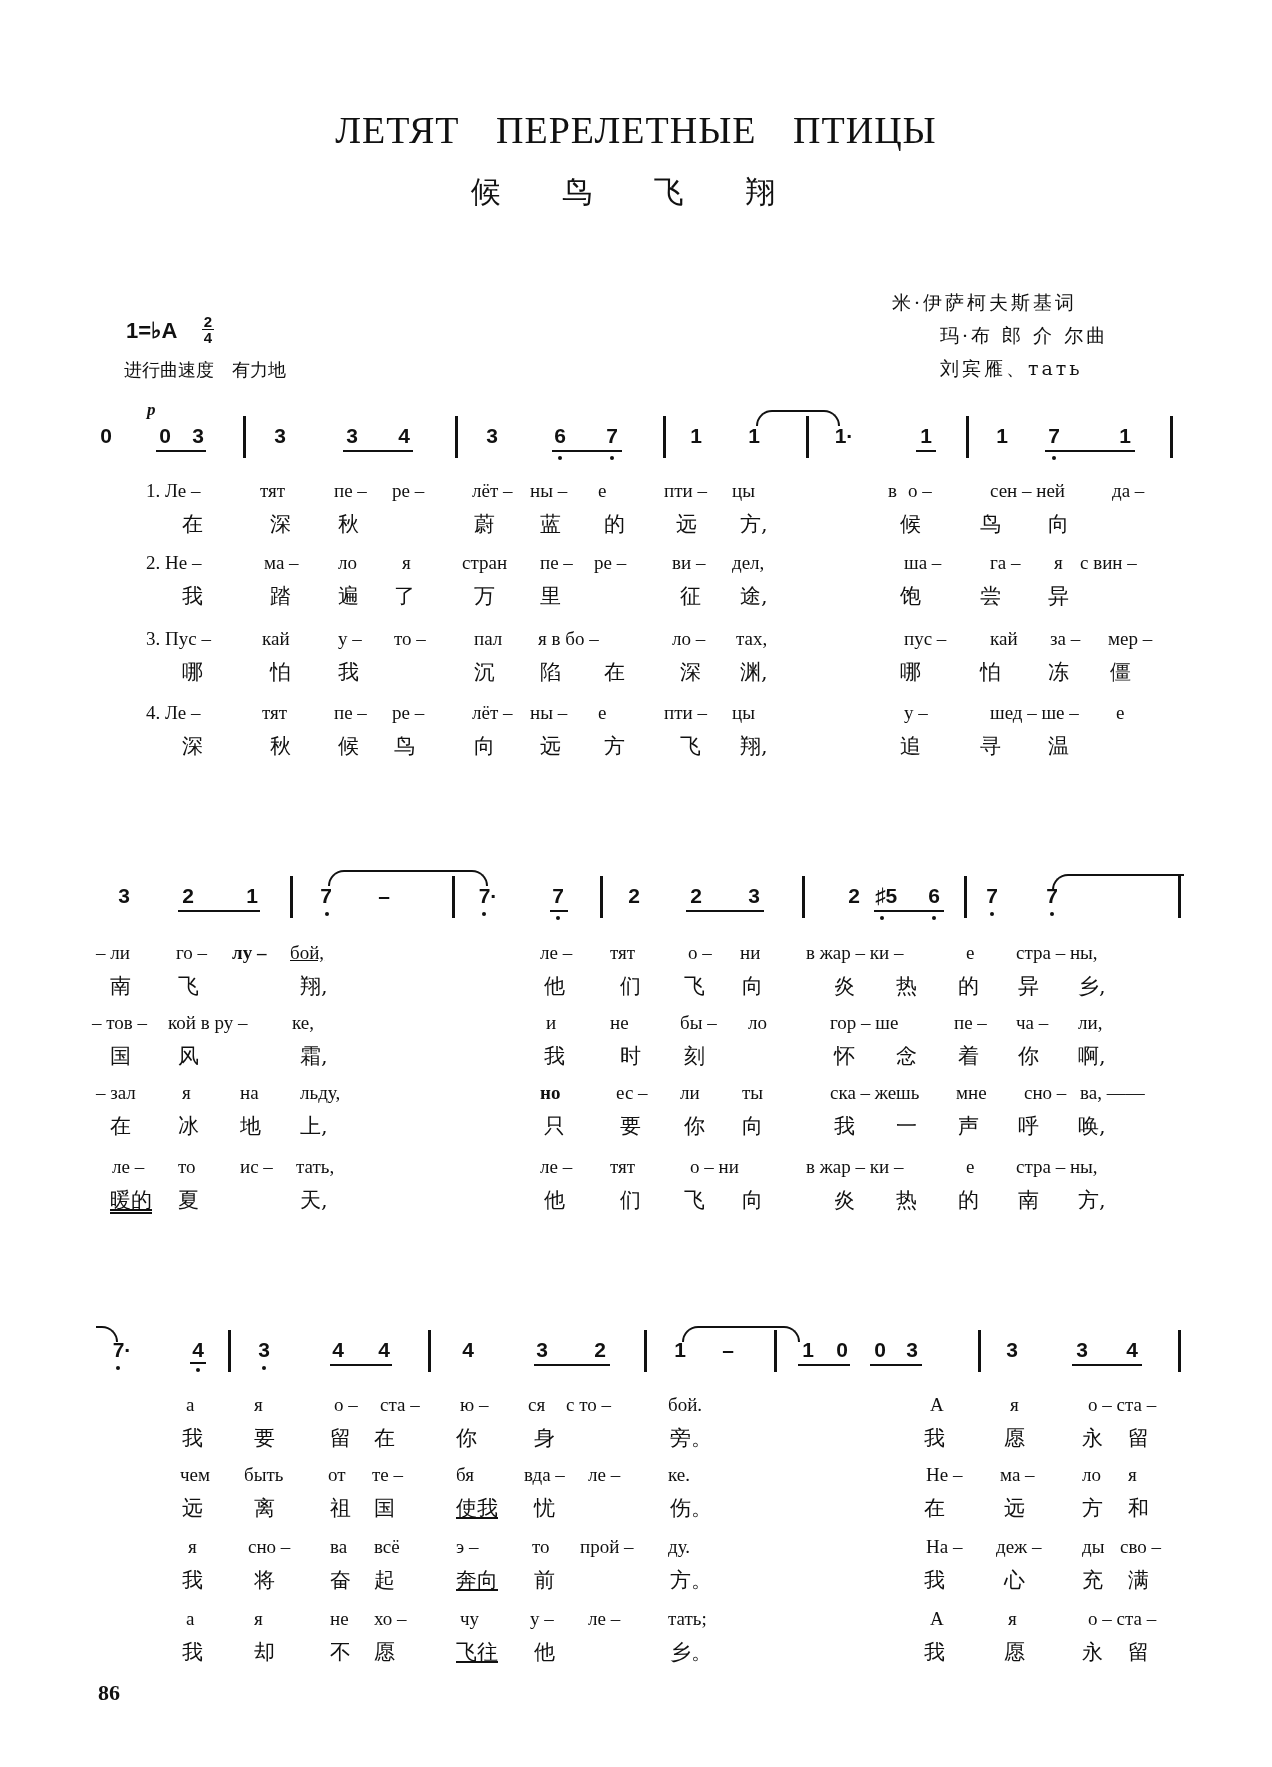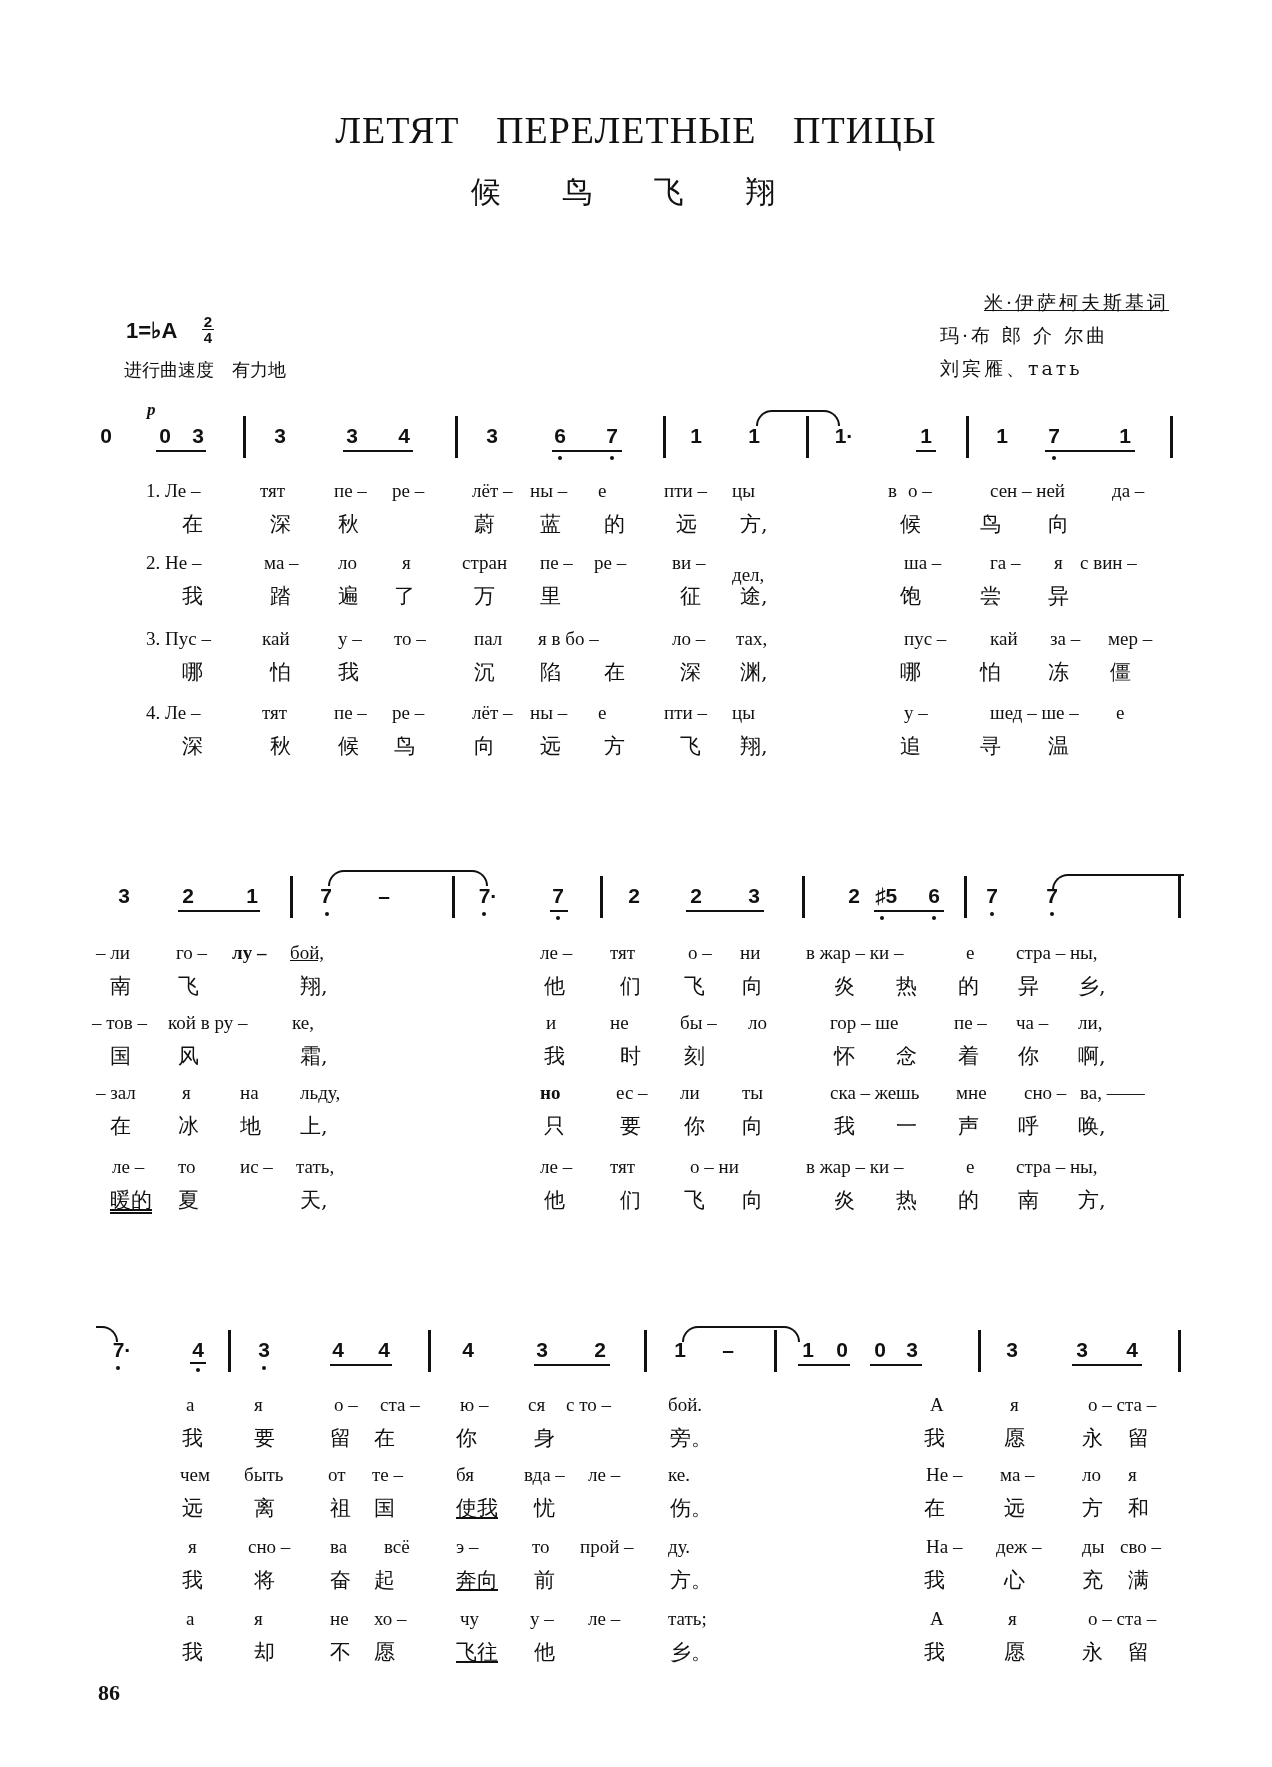--- a/index.html
+++ b/index.html
@@ -22,21 +22,21 @@
   .ul { text-decoration: underline; }
   .page-num { font-family: "Liberation Serif", serif; font-weight: bold; font-size: 22px; }
   .dyn { font-family: "Liberation Serif", serif; font-style: italic; font-weight: bold; font-size: 17px; }
 </style>
 </head>
 <body>
 
 <div class="abs title-ru">ЛЕТЯТ ПЕРЕЛЕТНЫЕ ПТИЦЫ</div>
 <div class="abs title-zh">候 鸟 飞 翔</div>
 
-<div class="abs credit" style="left:984px; top:290px;text-decoration:underline;">米·伊萨柯夫斯基词</div>
+<div class="abs credit" style="left:892px; top:290px;">米·伊萨柯夫斯基词</div>
 <div class="abs credit" style="left:940px; top:323px;">玛·布 郎 介 尔曲</div>
 <div class="abs credit" style="left:940px; top:356px;">刘宾雁、тать</div>
 
 <div class="abs key" style="left:126px; top:318px;">1=♭A</div>
 <div class="abs" style="left:202px; top:314px; font-family:'Liberation Sans',sans-serif; font-weight:bold; font-size:15px; line-height:15px; text-align:center;">
   <div>2</div>
   <div style="border-top:1px solid #111; width:12px;"></div>
   <div>4</div>
 </div>
 <div class="abs tempo" style="left:124px; top:358px;">进行曲速度　有力地</div>
@@ -102,21 +102,21 @@
   <div class="abs lyr-zh" style="left:1048px; top:510px;">向</div>
 
   <div class="abs lyr-ru" style="left:146px; top:552px;">2. Не –</div>
   <div class="abs lyr-ru" style="left:264px; top:552px;">ма –</div>
   <div class="abs lyr-ru" style="left:338px; top:552px;">ло</div>
   <div class="abs lyr-ru" style="left:402px; top:552px;">я</div>
   <div class="abs lyr-ru" style="left:462px; top:552px;">стран</div>
   <div class="abs lyr-ru" style="left:540px; top:552px;">пе –</div>
   <div class="abs lyr-ru" style="left:594px; top:552px;">ре –</div>
   <div class="abs lyr-ru" style="left:672px; top:552px;">ви –</div>
-  <div class="abs lyr-ru" style="left:732px; top:552px;margin-top:12px;">дел,</div>
+  <div class="abs lyr-ru" style="left:732px; top:552px;">дел,</div>
   <div class="abs lyr-ru" style="left:904px; top:552px;">ша –</div>
   <div class="abs lyr-ru" style="left:990px; top:552px;">га –</div>
   <div class="abs lyr-ru" style="left:1054px; top:552px;">я</div>
   <div class="abs lyr-ru" style="left:1080px; top:552px;">с вин –</div>
   <div class="abs lyr-zh" style="left:182px; top:582px;">我</div>
   <div class="abs lyr-zh" style="left:270px; top:582px;">踏</div>
   <div class="abs lyr-zh" style="left:338px; top:582px;">遍</div>
   <div class="abs lyr-zh" style="left:394px; top:582px;">了</div>
   <div class="abs lyr-zh" style="left:474px; top:582px;">万</div>
   <div class="abs lyr-zh" style="left:540px; top:582px;">里</div>
@@ -389,21 +389,21 @@
   <div class="abs lyr-zh" style="left:534px; top:1494px;">忧</div>
   <div class="abs lyr-zh" style="left:670px; top:1494px;">伤。</div>
   <div class="abs lyr-zh" style="left:924px; top:1494px;">在</div>
   <div class="abs lyr-zh" style="left:1004px; top:1494px;">远</div>
   <div class="abs lyr-zh" style="left:1082px; top:1494px;">方</div>
   <div class="abs lyr-zh" style="left:1128px; top:1494px;">和</div>
 
   <div class="abs lyr-ru" style="left:188px; top:1536px;">я</div>
   <div class="abs lyr-ru" style="left:248px; top:1536px;">сно –</div>
   <div class="abs lyr-ru" style="left:330px; top:1536px;">ва</div>
-  <div class="abs lyr-ru" style="left:384px; top:1536px;">всё</div>
+  <div class="abs lyr-ru" style="left:374px; top:1536px;">всё</div>
   <div class="abs lyr-ru" style="left:456px; top:1536px;">э –</div>
   <div class="abs lyr-ru" style="left:532px; top:1536px;">то</div>
   <div class="abs lyr-ru" style="left:580px; top:1536px;">прой –</div>
   <div class="abs lyr-ru" style="left:668px; top:1536px;">ду.</div>
   <div class="abs lyr-ru" style="left:926px; top:1536px;">На –</div>
   <div class="abs lyr-ru" style="left:996px; top:1536px;">деж –</div>
   <div class="abs lyr-ru" style="left:1082px; top:1536px;">ды</div>
   <div class="abs lyr-ru" style="left:1120px; top:1536px;">сво –</div>
   <div class="abs lyr-zh" style="left:182px; top:1566px;">我</div>
   <div class="abs lyr-zh" style="left:254px; top:1566px;">将</div>

